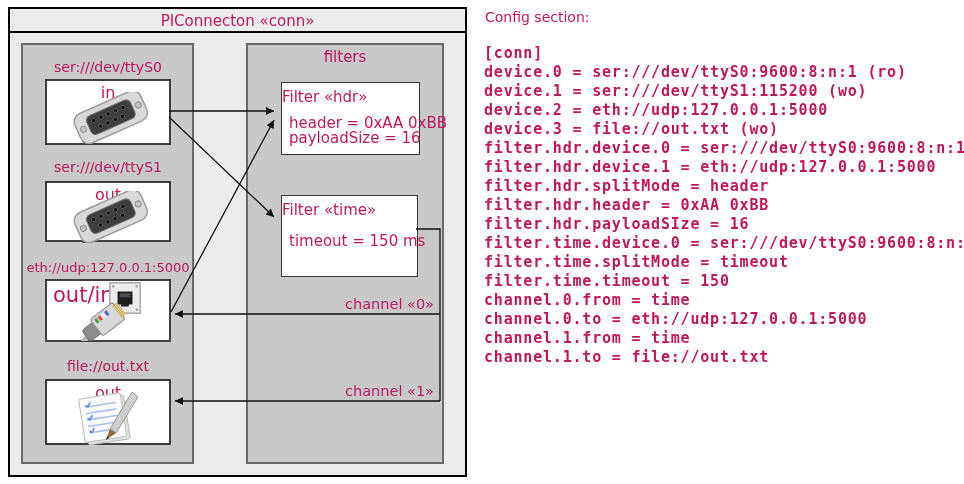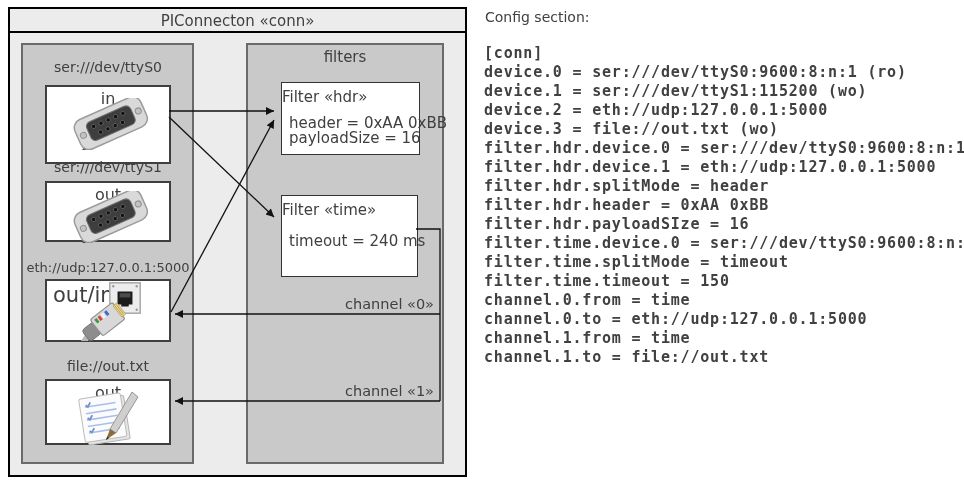--- a/index.html
+++ b/index.html
@@ -1,17 +1,17 @@
 <!DOCTYPE html>
 <html style="--outer-bg: #ececec; --panel-bg: #c9c9c9; --box-bg: #ffffff; --line-color: #111111;"><head>
 <meta charset="utf-8">
 <style>
   html,body{margin:0;padding:0;background:#fff;}
   .canvas{position:relative;width:964px;height:484px;background:#fff;overflow:hidden;
-          font-family:"DejaVu Sans","Liberation Sans",sans-serif;color:#404040;}
+          font-family:"DejaVu Sans","Liberation Sans",sans-serif;color:#be185d;}
 
   
   .diagram{position:absolute;left:8px;top:7px;width:459px;height:470px;
            box-sizing:border-box;border:2px solid #000;background:var(--outer-bg,#ececec);}
   .diagram-title{position:absolute;left:0;top:0;right:0;height:19px;padding-top:3px;
                  border-bottom:2px solid #000;text-align:center;font-size:15px;}
 
   .panel{position:absolute;box-sizing:border-box;background:var(--panel-bg,#c9c9c9);
          border:2px solid #6a6a6a;}
   .panel-title{text-align:center;font-size:15px;margin-top:3px;}
@@ -48,21 +48,21 @@
 
   <div class="diagram">
     <div class="diagram-title">PIConnecton «conn»</div>
 
     <div class="panel" style="left:11px;top:34px;width:173px;height:421px;"></div>
     <div class="panel" style="left:236px;top:34px;width:198px;height:421px;">
       <div class="panel-title">filters</div>
     </div>
 
     <div class="dev-label" style="top:50px;">ser:///dev/ttyS0</div>
-    <div class="dev-box" style="left:35px;top:76px;width:126px;height:79px;">
+    <div class="dev-box" style="left:35px;top:70px;width:126px;height:66px;">
       <div class="dev-dir">in</div>
       <svg style="left:10px;top:11px;" width="104" height="52" viewBox="0 0 100 52">
         <g transform="rotate(-24 50 26)">
           <path d="M8 47 Q20 41 30 34" stroke="#4a4a4a" stroke-width="8" fill="none" stroke-linecap="round"></path>
           <rect x="16" y="10" width="72" height="32" rx="9" fill="#d9d9d9" stroke="#9b9b9b" stroke-width="1.5"></rect>
           <circle cx="22" cy="26" r="3" fill="#c2c2c2" stroke="#8f8f8f"></circle>
           <circle cx="82" cy="26" r="3" fill="#c2c2c2" stroke="#8f8f8f"></circle>
           <rect x="28" y="16" width="48" height="20" rx="5" fill="#3e3e3e" stroke="#6e6e6e"></rect>
           <g fill="#101010" stroke="#7a7a7a" stroke-width="0.6">
             <circle cx="35" cy="22" r="2.1"></circle>
@@ -161,21 +161,21 @@
     </div>
 
     <div class="filter-box" style="left:271px;top:73px;width:139px;height:73px;">
       <div class="filter-title">Filter «hdr»</div>
       <div class="filter-props" style="top:33px;">header = 0xAA 0xBB
 payloadSize = 16</div>
     </div>
 
     <div class="filter-box" style="left:271px;top:186px;width:137px;height:82px;">
       <div class="filter-title">Filter «time»</div>
-      <div class="filter-props" style="top:38px;">timeout = 240 ms</div>
+      <div class="filter-props" style="top:38px;">timeout = 150 ms</div>
     </div>
 
     <div class="channel-label" style="top:287px;">channel «0»</div>
     <div class="channel-label" style="top:374px;">channel «1»</div>
 
     <svg class="overlay" width="459" height="470" viewBox="0 0 459 470">
       <defs>
         <marker id="arr" viewBox="0 0 10 10" refX="10" refY="5" markerWidth="10" markerHeight="8" orient="auto" markerUnits="userSpaceOnUse">
           <path d="M0,0 L10,5 L0,10 z" fill="#111"></path>
         </marker>

